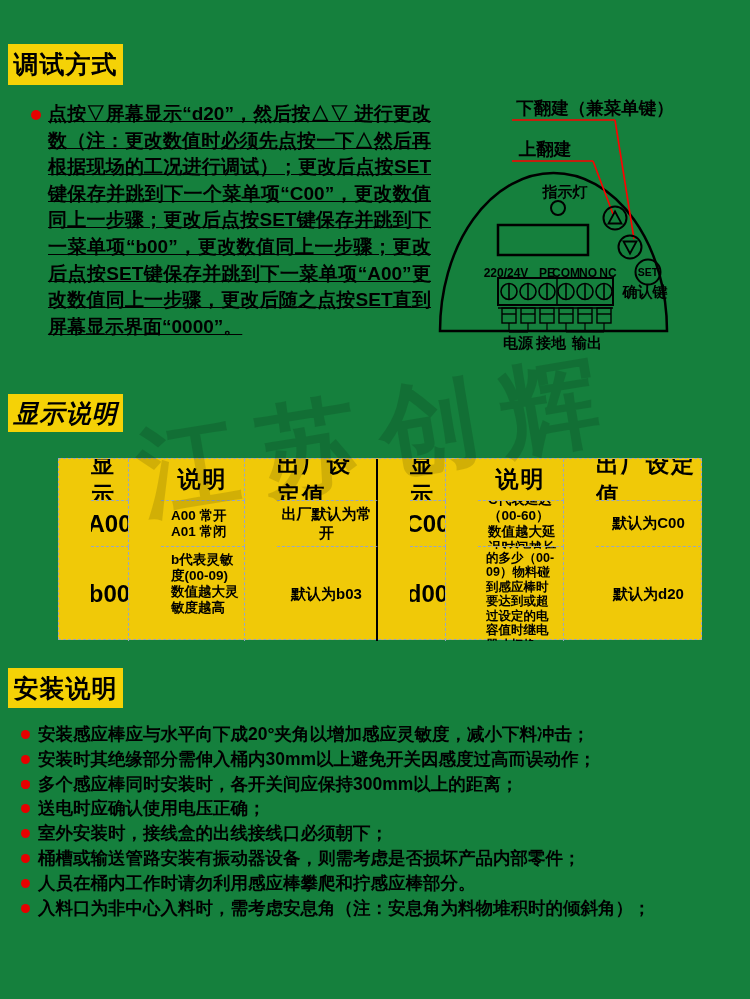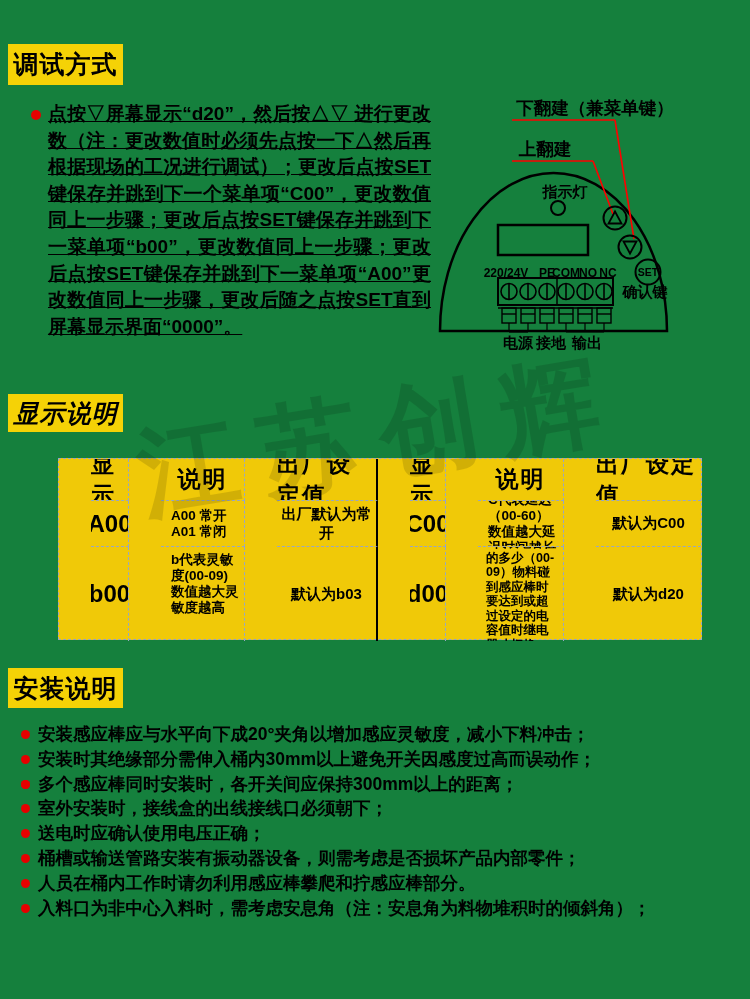--- a/index.html
+++ b/index.html
@@ -190,20 +190,20 @@
 
   <div class="sec-title t3">
     <span>安装说明</span>
   </div>
 
   <ul class="install">
     <li><span class="dot"></span><span>安装感应棒应与水平向下成20°夹角以增加感应灵敏度，减小下料冲击；</span></li>
     <li><span class="dot"></span><span>安装时其绝缘部分需伸入桶内30mm以上避免开关因感度过高而误动作；</span></li>
     <li><span class="dot"></span></li>
     <li><span class="dot"></span><span>多个感应棒同时安装时，各开关间应保持300mm以上的距离；</span></li>
+    <li><span class="dot"></span><span>送电时应确认使用电压正确；</span></li>
     <li><span class="dot"></span><span>室外安装时，接线盒的出线接线口必须朝下；</span></li>
-    <li><span class="dot"></span><span>送电时应确认使用电压正确；</span></li>
     <li><span class="dot"></span><span>桶槽或输送管路安装有振动器设备，则需考虑是否损坏产品内部零件；</span></li>
     <li><span class="dot"></span><span>人员在桶内工作时请勿利用感应棒攀爬和拧感应棒部分。</span></li>
     <li><span class="dot"></span><span>入料口为非中心入料时，需考虑安息角（注：安息角为料物堆积时的倾斜角）；</span></li>
   </ul>
 
 </div>
 
 </body></html>

